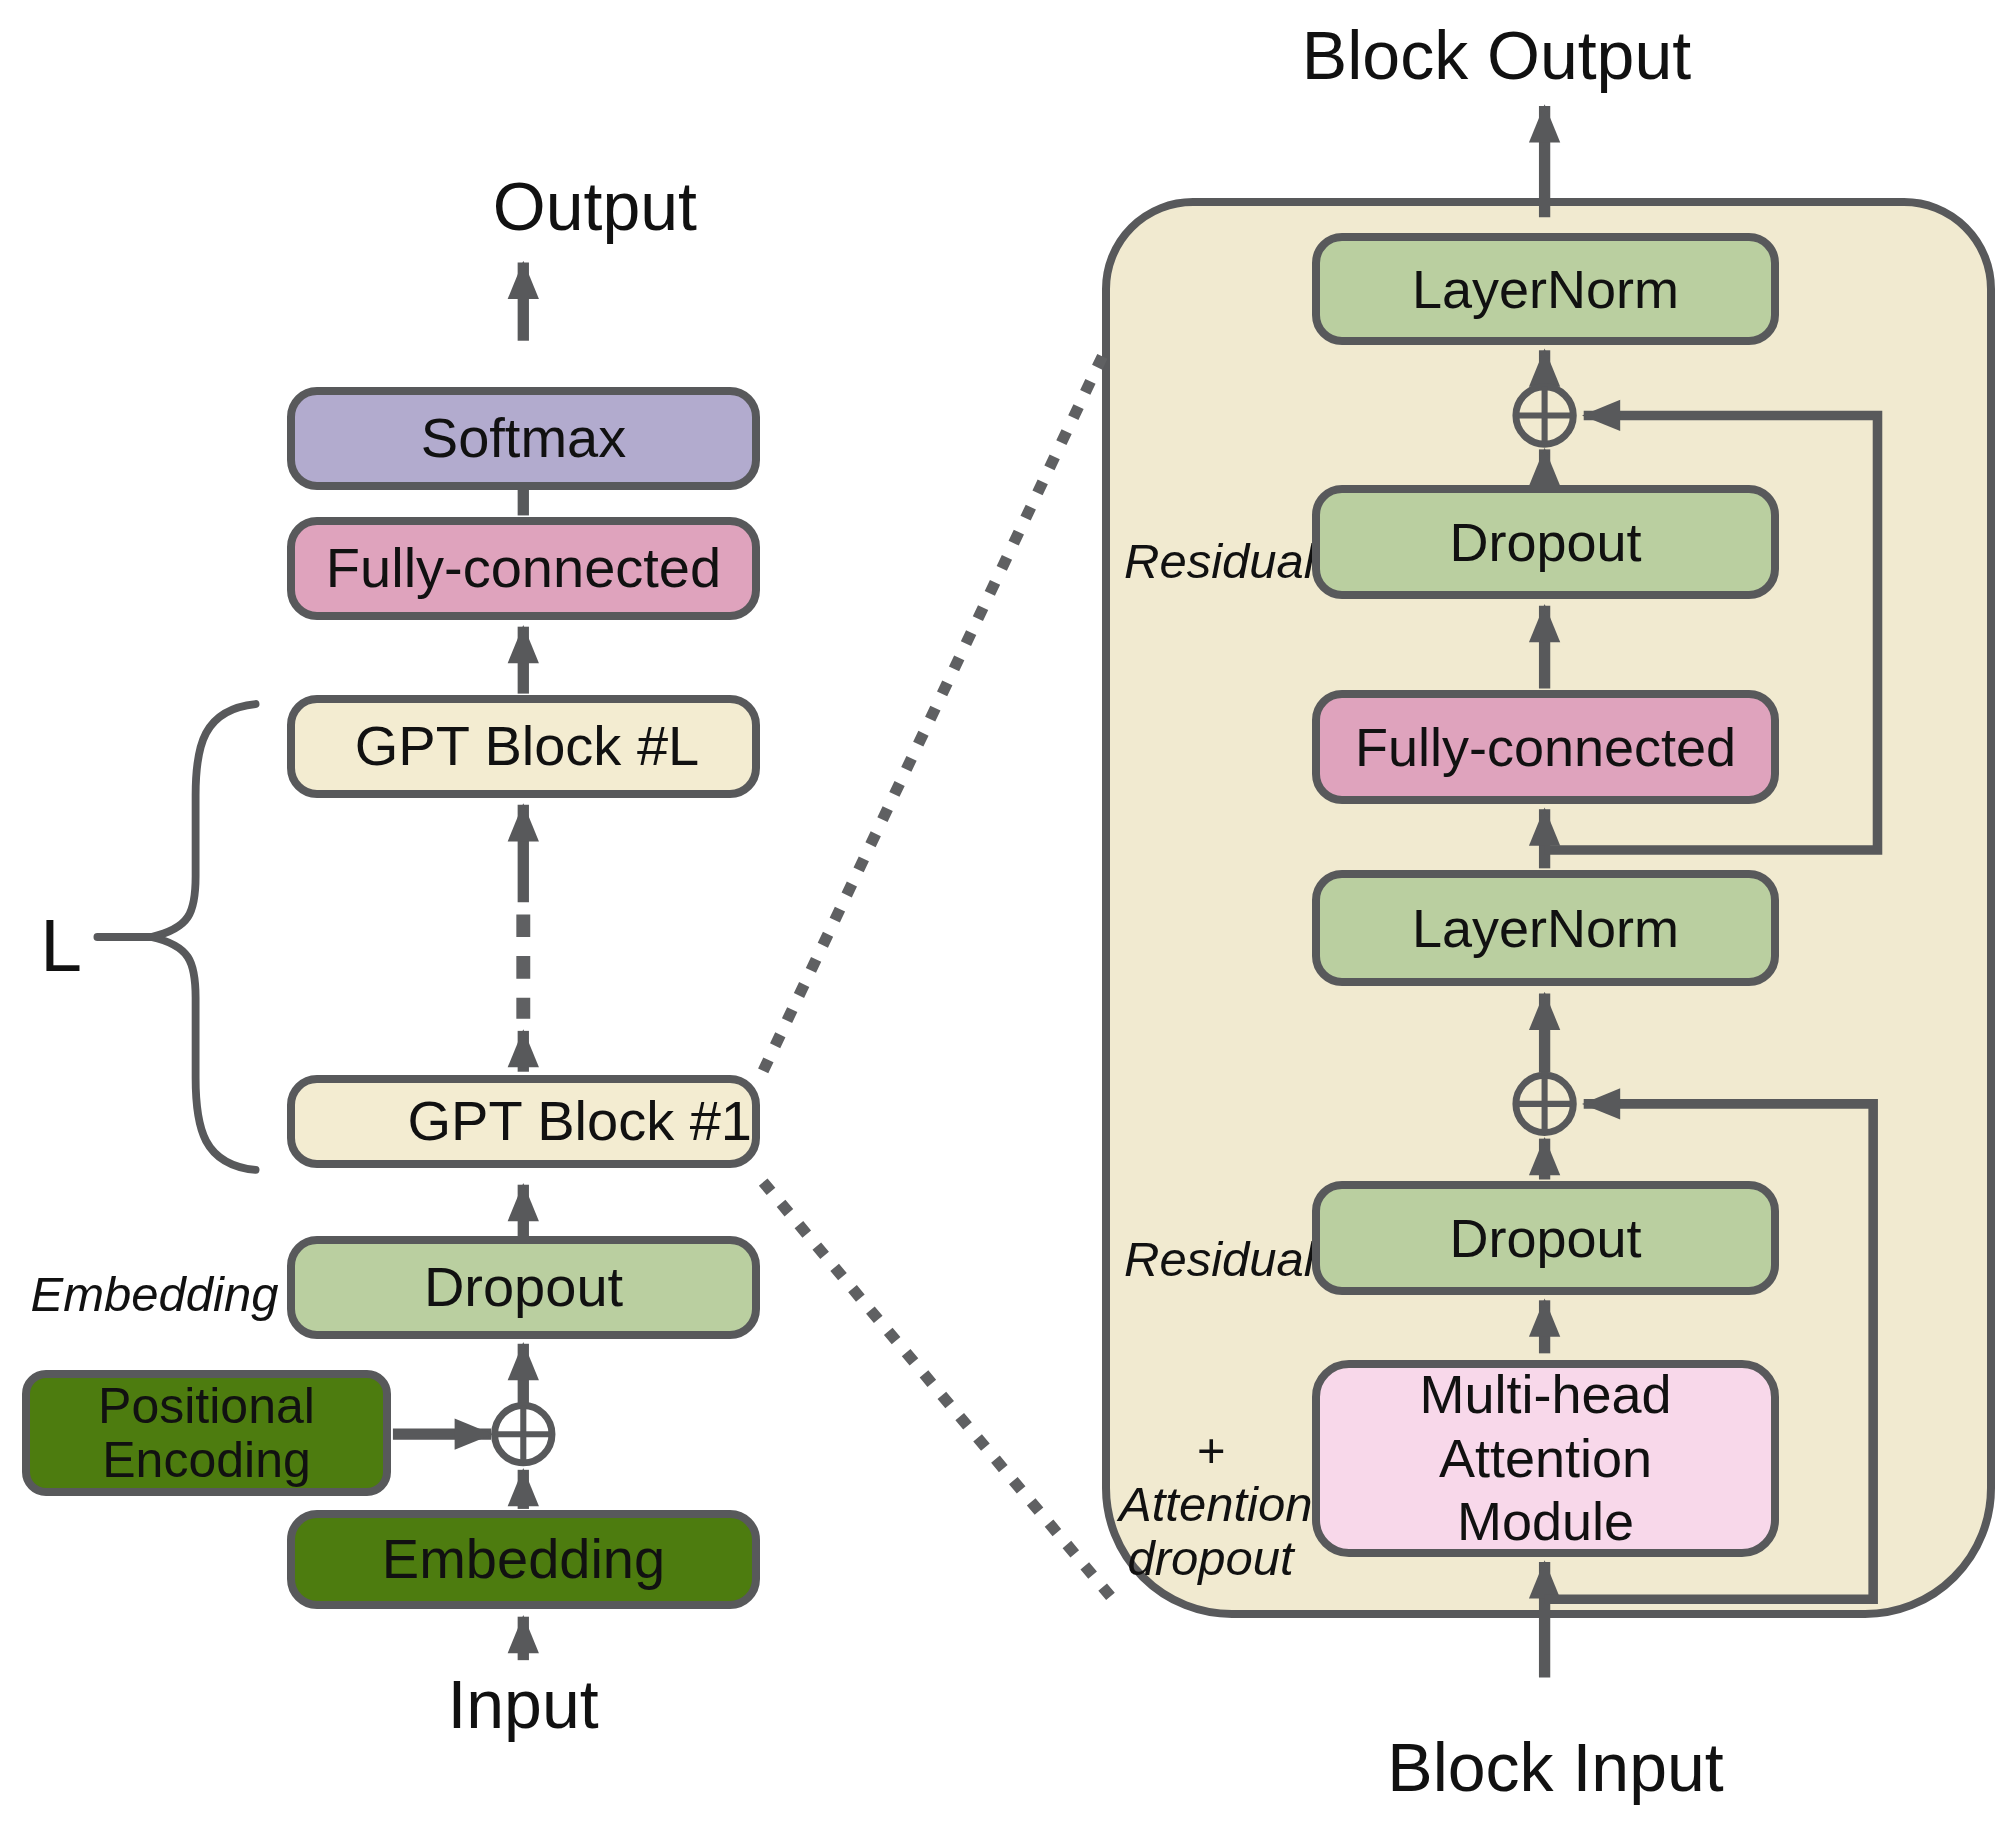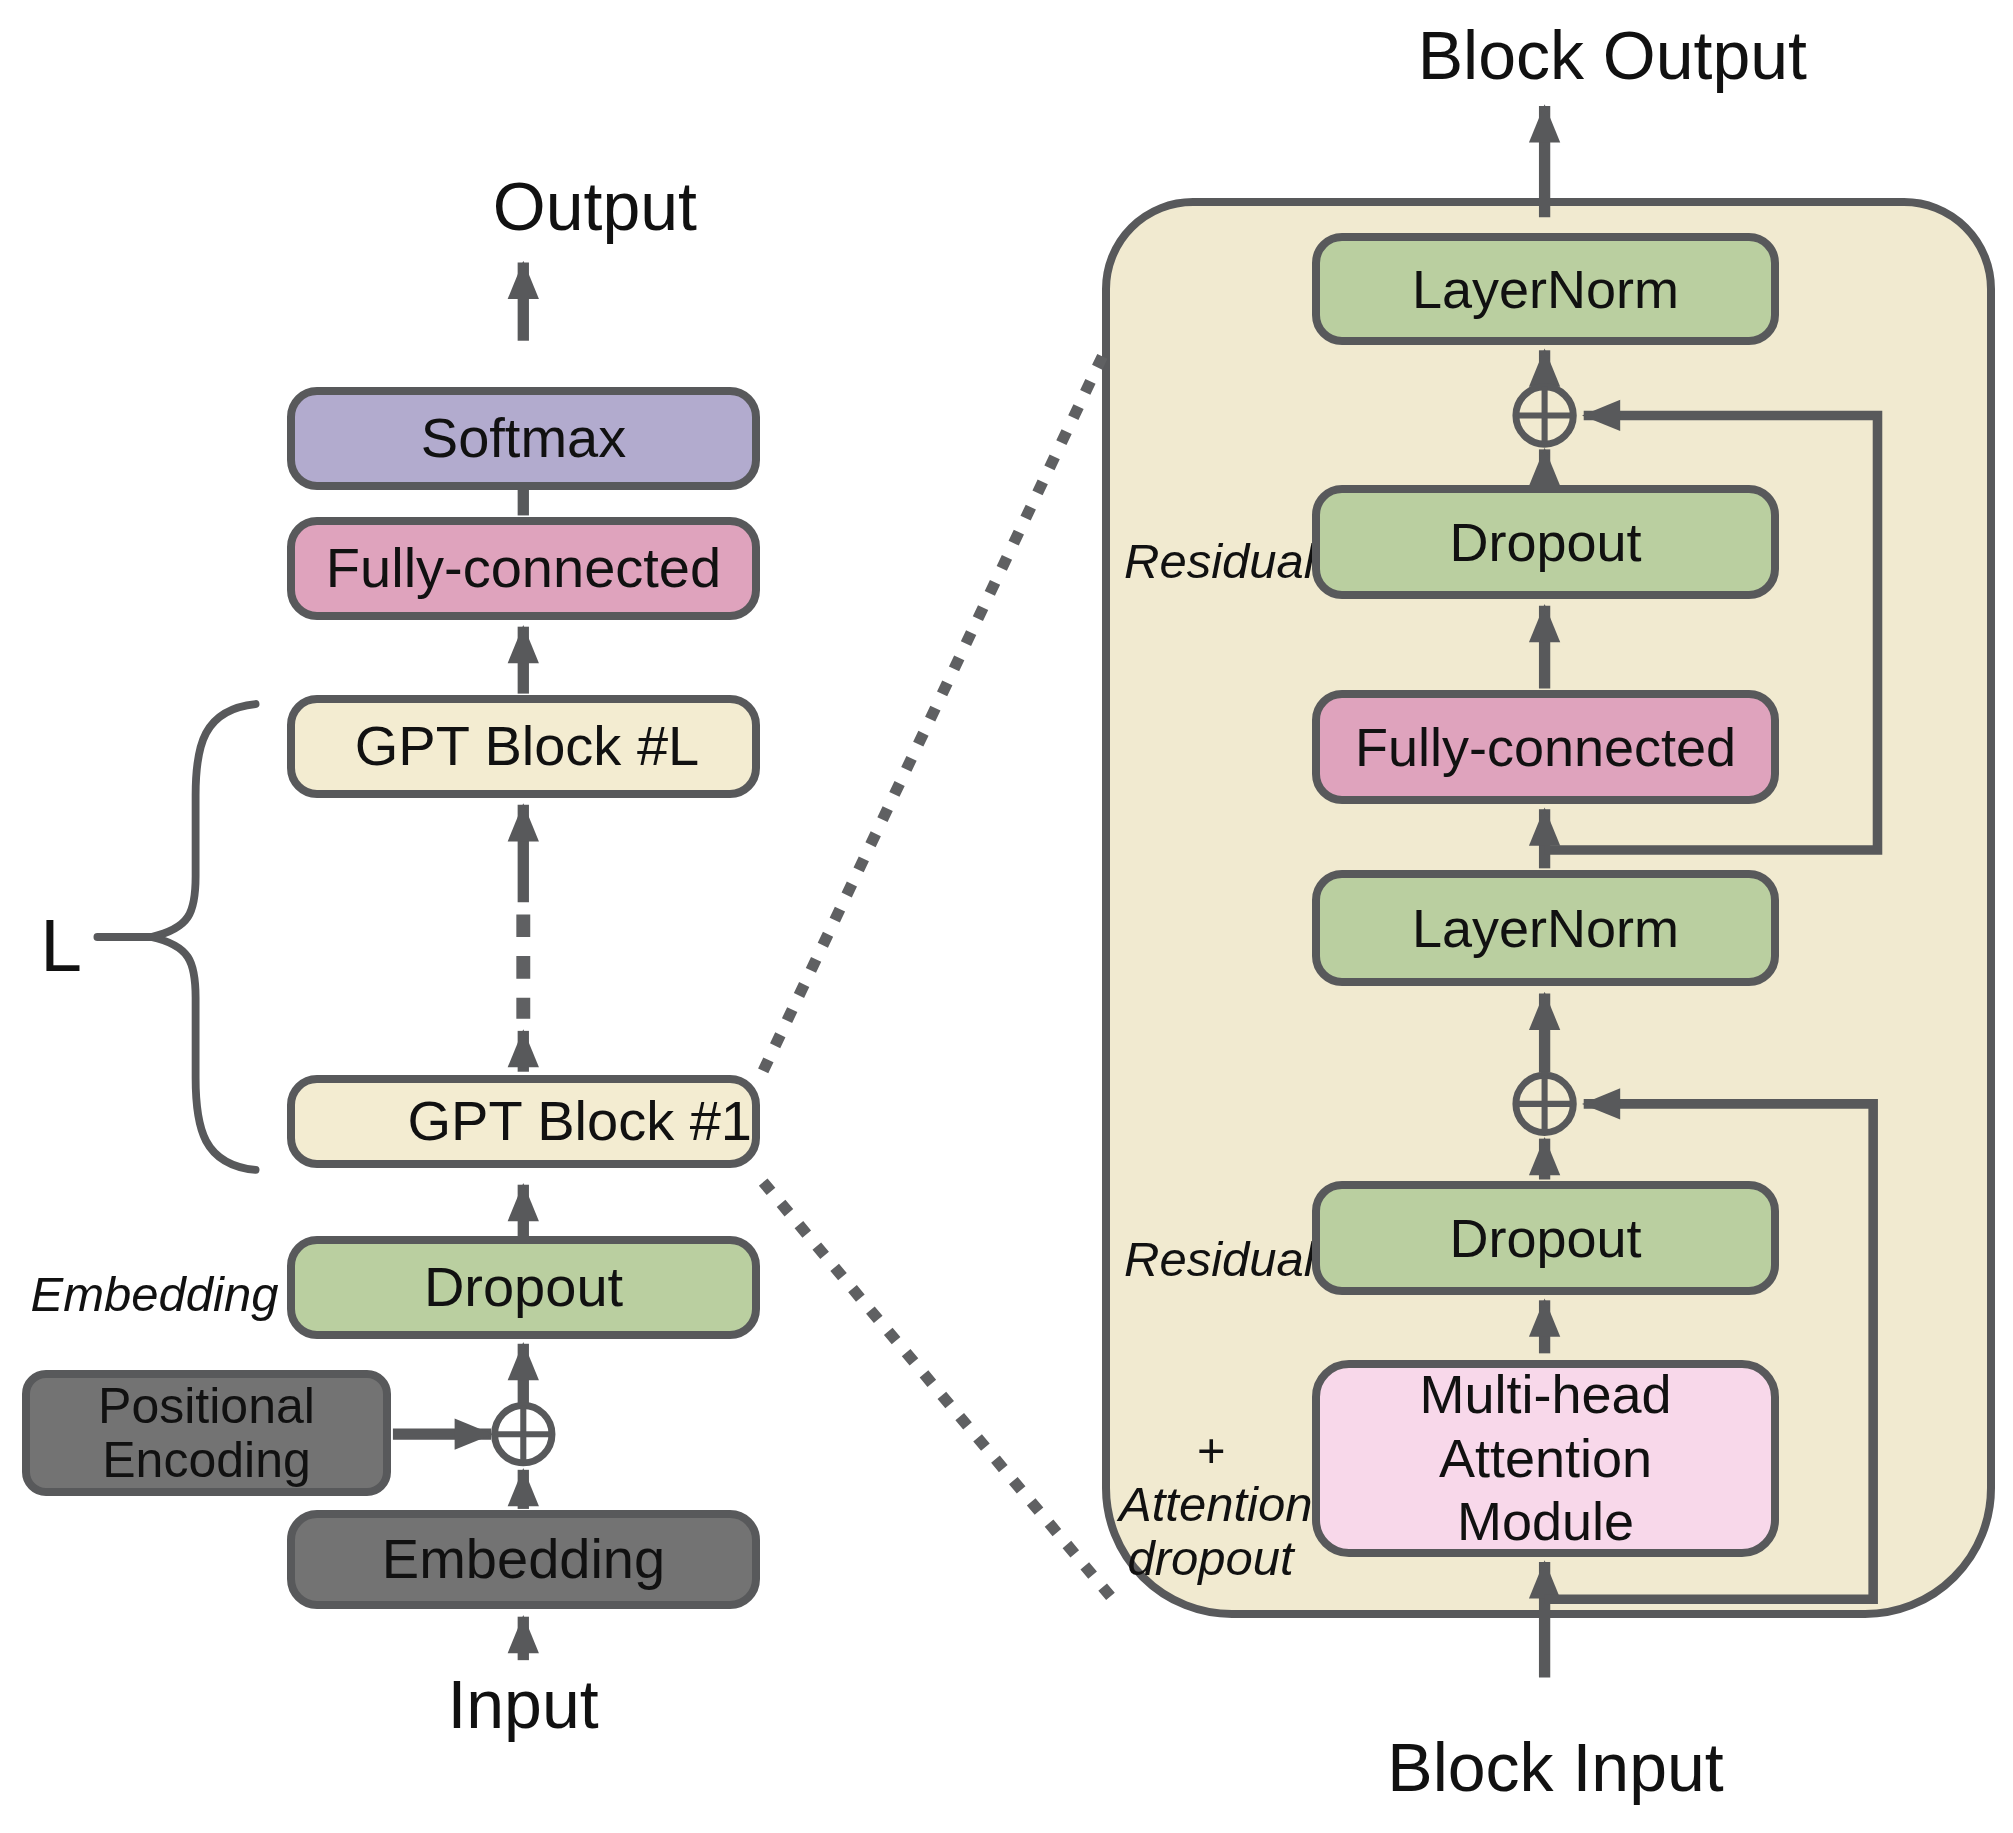--- a/index.html
+++ b/index.html
@@ -26,21 +26,21 @@
     font-weight:500;
     line-height:1.08;
     z-index:3;
   }
   .node.small{font-size:50px;}
   .node.right{font-size:54px;}
   .fill-purple{background:#b2abce;}
   .fill-pink{background:#dfa3bd;}
   .fill-cream{background:#f3ecd1;padding-left:7px;}
   .fill-green{background:#bacfa0;}
-  .fill-blue{background:#737373;}
+  .fill-blue{background:#4d7c0f;}
   .fill-mha{background:#f8d8ea;}
   
   .flow-label{
     position:absolute;
     text-align:center;
     font-size:68px;
     font-weight:500;
     z-index:3;
   }
   .side-label{
@@ -174,21 +174,21 @@
   </div>
 
   <div class="node fill-blue" style="left:287px;top:1510px;width:473px;height:99px;">
     <span>Embedding</span>
   </div>
 
   <div class="flow-label" style="left:349px;top:1665px;width:348px;">Input</div>
 
   <div id="l-label">L</div>
 
-  <div class="flow-label" style="left:1286px;top:15.6px;width:521px;text-align:right;">Block Output</div>
+  <div class="flow-label" style="left:1236px;top:15.6px;width:521px;">Block Output</div>
 
   <div class="node fill-green right" style="left:1312px;top:233px;width:467px;height:112px;">
     <span>LayerNorm</span>
   </div>
 
   <div class="side-label" style="left:1124px;top:534px;width:178px;text-align:center;">Residual</div>
 
   <div class="node fill-green right" style="left:1312px;top:485px;width:467px;height:114px;">
     <span>Dropout</span>
   </div>

